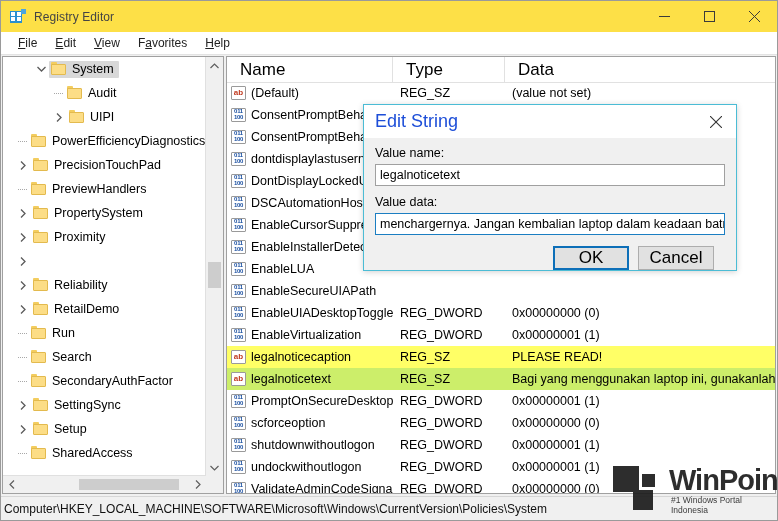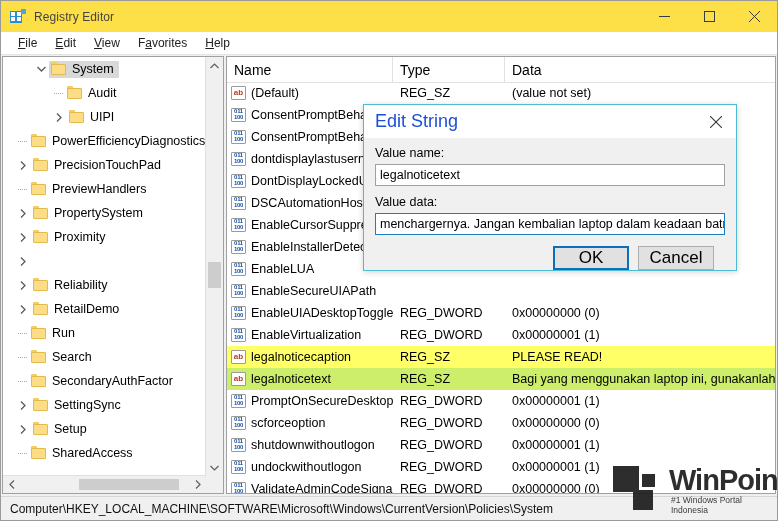--- a/index.html
+++ b/index.html
@@ -49,41 +49,41 @@
   .vscroll{position:absolute;right:0;top:0;width:17px;bottom:17px;background:#f0f0f0;border-left:1px solid #e0e0e0;}
   .sb-arrow{height:17px;display:flex;align-items:center;justify-content:center;color:#5e5e5e;}
   .sb-thumb{position:absolute;left:2px;right:2px;background:#cdcdcd;}
   .hscroll{position:absolute;left:0;bottom:0;right:17px;height:17px;background:#f0f0f0;border-top:1px solid #e0e0e0;display:flex;align-items:center;}
   .sb-h-arrow{width:17px;height:17px;display:flex;align-items:center;justify-content:center;color:#5e5e5e;}
   .sb-h-thumb{position:absolute;top:3px;height:11px;background:#cdcdcd;}
   .sb-corner{position:absolute;right:0;bottom:0;width:17px;height:17px;background:#f0f0f0;}
 
   
   .lv-header{display:flex;height:25px;background:#fff;border-bottom:1px solid #e1e1e1;}
-  .lv-th{font-size:14px;color:#000;display:flex;align-items:center;padding-left:7px;border-right:1px solid #e1e1e1;box-sizing:border-box;}
+  .lv-th{font-size:17px;color:#000;display:flex;align-items:center;padding-left:13px;border-right:1px solid #e1e1e1;box-sizing:border-box;}
   .col-name{width:166px;}
   .col-type{width:112px;}
   .col-data{flex:1;border-right:none;}
   .lv-rows{position:absolute;left:0;right:0;top:25px;bottom:0;overflow:hidden;}
   .lv-row{display:flex;height:22px;align-items:center;font-size:12.5px;white-space:nowrap;}
   .lv-row.hl-yellow{background:#ffff66;}
   .lv-row.hl-green{background:#ccee6a;}
   .cell{overflow:hidden;box-sizing:border-box;padding-left:7px;}
   .cell.name{width:166px;display:flex;align-items:center;padding-left:4px;}
   .cell.type{width:112px;}
   .cell.data{flex:1;}
   .vicon{width:15px;height:14px;flex:none;margin-right:5px;position:relative;}
   .vicon .frame{position:absolute;inset:0;border:1px solid #9a9a9a;background:#fff;box-sizing:border-box;border-radius:1px;}
   .vicon .txt{position:absolute;inset:0;display:flex;align-items:center;justify-content:center;font-size:8px;font-weight:bold;font-family:"Liberation Sans",sans-serif;line-height:1;}
   .vicon.sz .txt{color:#c03a20;}
   .vicon.dw .txt{color:#1a4fa0;font-size:6px;letter-spacing:-.3px;line-height:.95;text-align:center;}
 
   
   .statusbar{position:absolute;left:0;bottom:0;width:100%;height:24px;background:#f0f0f0;border-top:1px solid #d6d6d6;display:flex;align-items:center;box-sizing:border-box;}
-  .status-text{font-size:12px;color:#111;padding-left:9px;}
+  .status-text{font-size:12px;color:#111;padding-left:3px;}
 
   
   .watermark{position:absolute;right:6px;bottom:10px;width:160px;height:48px;opacity:.92;pointer-events:none;}
   .wm-sq{position:absolute;background:#1c1c1c;}
   .wm-win{position:absolute;left:58px;top:2px;font-size:29px;font-weight:bold;color:#1c1c1c;letter-spacing:-1px;font-family:"Liberation Sans",sans-serif;}
   .wm-tag{position:absolute;left:60px;top:33px;font-size:8.5px;color:#2c2c2c;font-family:"Liberation Sans",sans-serif;}
 
   
   .dialog{position:absolute;left:362px;top:103px;width:374px;height:167px;background:#f0f0f0;border:1px solid #4bbcd5;box-sizing:border-box;box-shadow:0 1px 6px rgba(0,0,0,.18);}
   .dlg-title{height:33px;background:#fff;display:flex;align-items:center;position:relative;}

